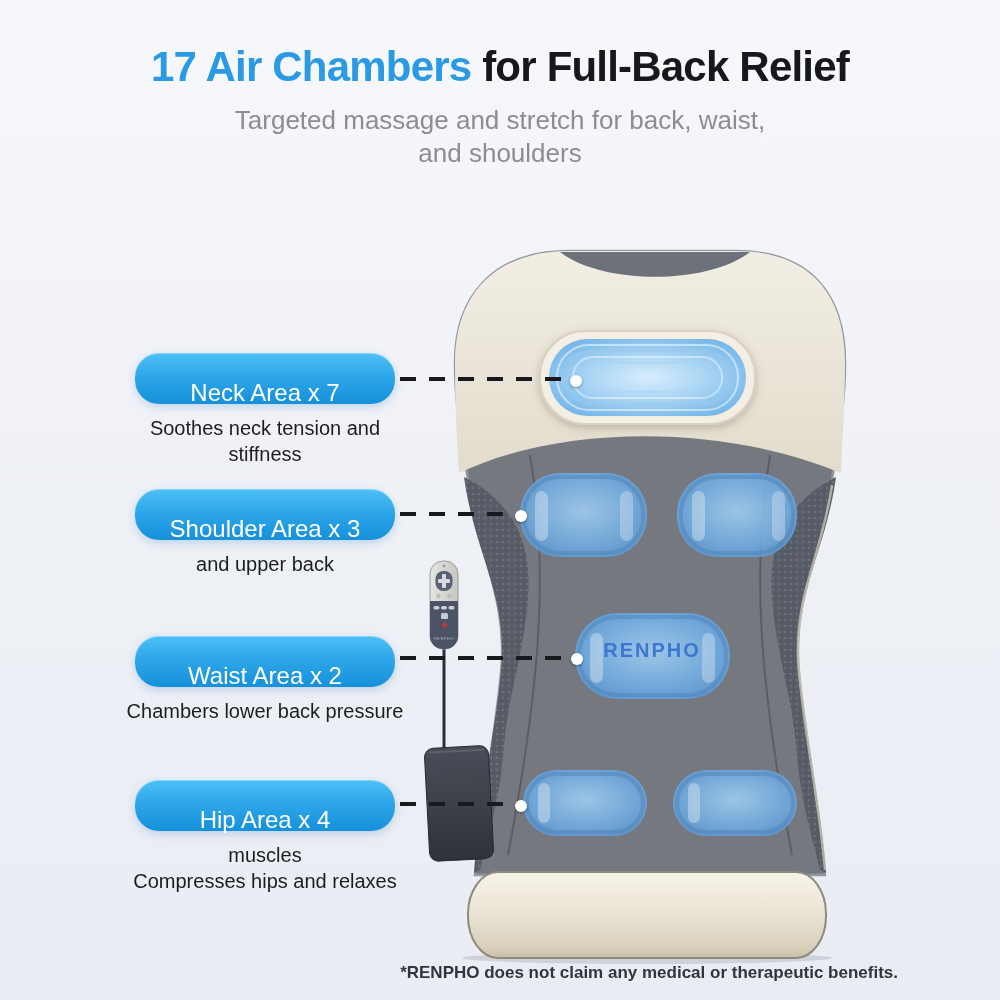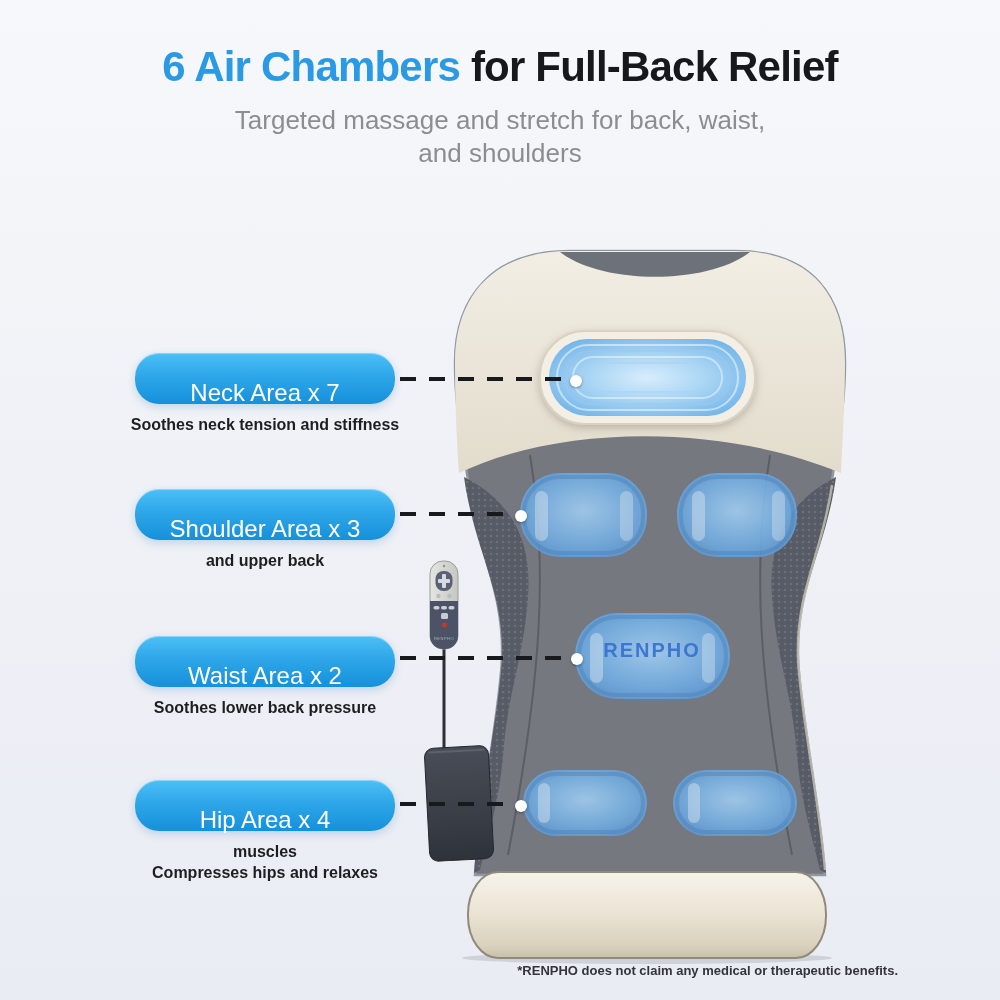--- a/index.html
+++ b/index.html
@@ -17,43 +17,43 @@
   
   .callout{position:absolute;left:115px;width:300px;text-align:center;}
   .pill-btn{
     display:block;width:260px;height:51px;margin:0 auto;border:none;cursor:pointer;
     border-radius:24px;color:#fff;font-size:24px;font-weight:500;line-height:51px;text-align:center;
     font-family:"Liberation Sans", sans-serif;
     background:linear-gradient(180deg,#4cc0f6 0%,#2ea6e9 45%,#1590da 100%);
     box-shadow:0 3px 8px rgba(24,110,180,0.22), inset 0 1px 0 rgba(255,255,255,0.35);
     padding:14px;
   }
-  .caption{margin-top:11px;font-size:16px;font-weight:700;color:#1d1e20;line-height:1.3;}
+  .caption{margin-top:11px;font-size:20px;font-weight:400;color:#1d1e20;line-height:1.3;}
   .caption span{display:block;}
   
   .dash{
     position:absolute;height:4px;z-index:6;
     background:repeating-linear-gradient(90deg,#17191d 0 16px,transparent 16px 29px);
   }
   .dot{
     position:absolute;width:12px;height:12px;border-radius:50%;background:#fff;z-index:7;
     box-shadow:0 1px 3px rgba(0,0,0,0.35);
   }
   
   .product-svg{position:absolute;left:380px;top:245px;width:470px;height:720px;z-index:2;}
   
-  .disclaimer{position:absolute;top:963px;right:102px;font-size:13px;font-weight:600;color:#33353b;}
+  .disclaimer{position:absolute;top:963px;right:102px;font-size:17px;font-weight:600;color:#33353b;}
 </style>
 </head>
 <body>
 
 <div class="canvas">
 
   <div class="header">
-    <h1 class="title"><span class="hl">6 Air Chambers</span><span> for Full-Back Relief</span></h1>
+    <h1 class="title"><span class="hl">17 Air Chambers</span><span> for Full-Back Relief</span></h1>
     <p class="subtitle">
       <span>Targeted massage and stretch for back, waist,</span>
       <span>and shoulders</span>
     </p>
   </div>
 
   <svg class="product-svg" viewBox="0 0 470 720">
     <defs>
       <linearGradient id="creamG" x1="0" y1="0" x2="0" y2="1">
         <stop offset="0" stop-color="#f2eee4"></stop>
@@ -195,21 +195,21 @@
     <div class="caption">
       <span>and upper back</span>
     </div>
   </div>
   <div class="dash" style="left:400px;top:512px;width:117px;"></div>
   <div class="dot" style="left:515px;top:510px;"></div>
 
   <div class="callout" style="top:636px;">
     <button class="pill-btn">Waist Area x 2</button>
     <div class="caption">
-      <span>Soothes lower back pressure</span>
+      <span>Chambers lower back pressure</span>
       <span></span>
     </div>
   </div>
   <div class="dash" style="left:400px;top:656px;width:172px;"></div>
   <div class="dot" style="left:571px;top:653px;"></div>
 
   <div class="callout" style="top:780px;">
     <button class="pill-btn">Hip Area x 4</button>
     <div class="caption">
       <span>muscles</span>

